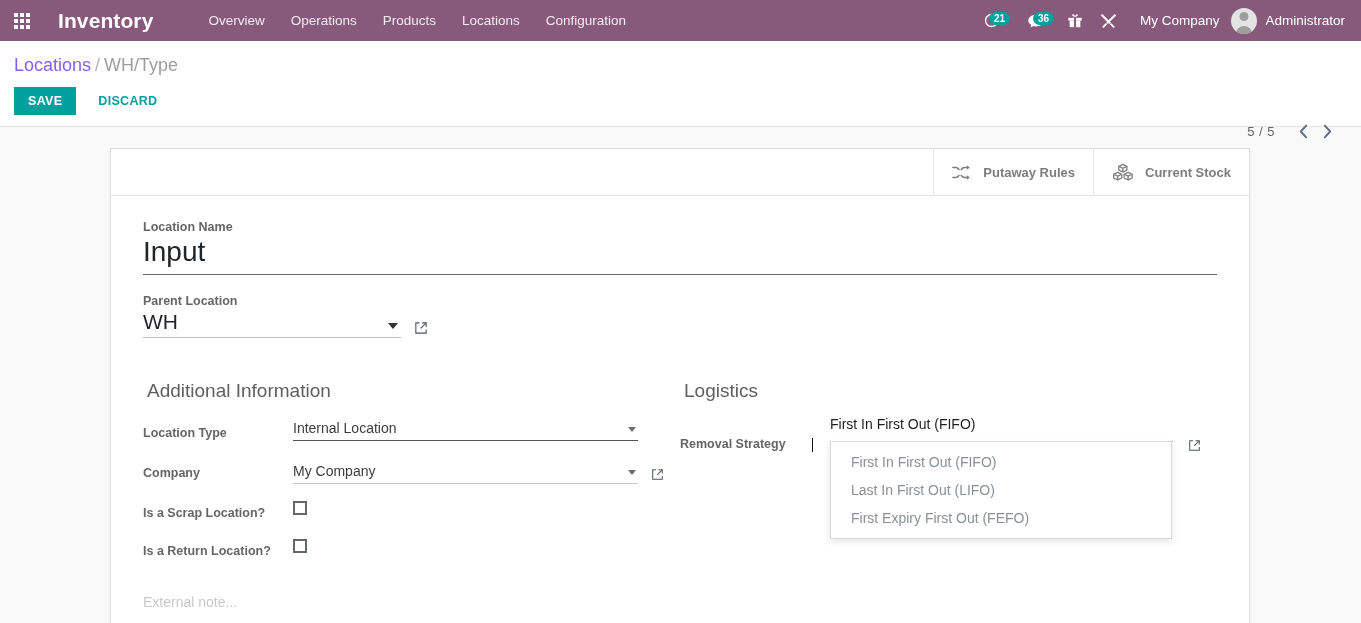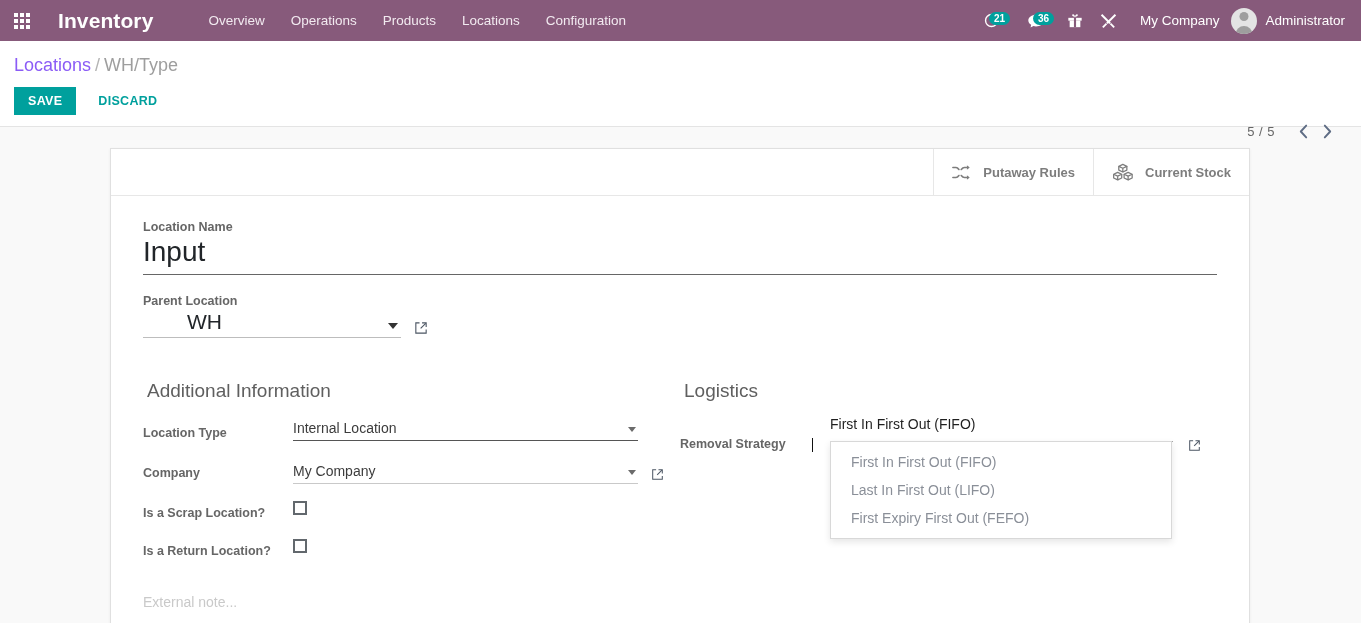--- a/index.html
+++ b/index.html
@@ -237,21 +237,20 @@
   }
   .parent-input {
     font-size: 21px;
     color: #212529;
     border: none;
     outline: none;
     width: 232px;
     padding: 0 0 3px 0;
     background: transparent;
     font-family: "Liberation Sans", sans-serif;
-    margin-left: 44px;
   }
   .caret-down {
     position: absolute;
     right: 3px; bottom: 8px;
     width: 0; height: 0;
     border-left: 5px solid transparent;
     border-right: 5px solid transparent;
     border-top: 6px solid #333;
     cursor: pointer;
   }

